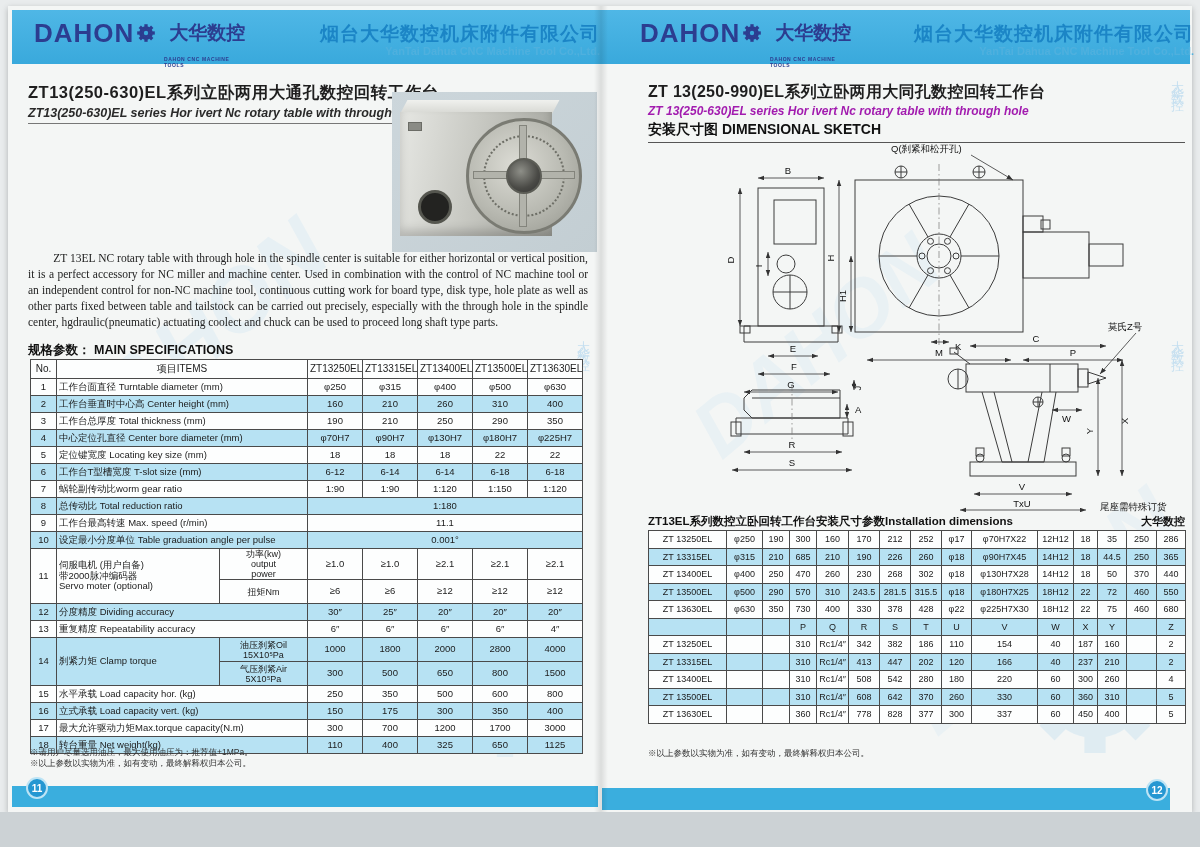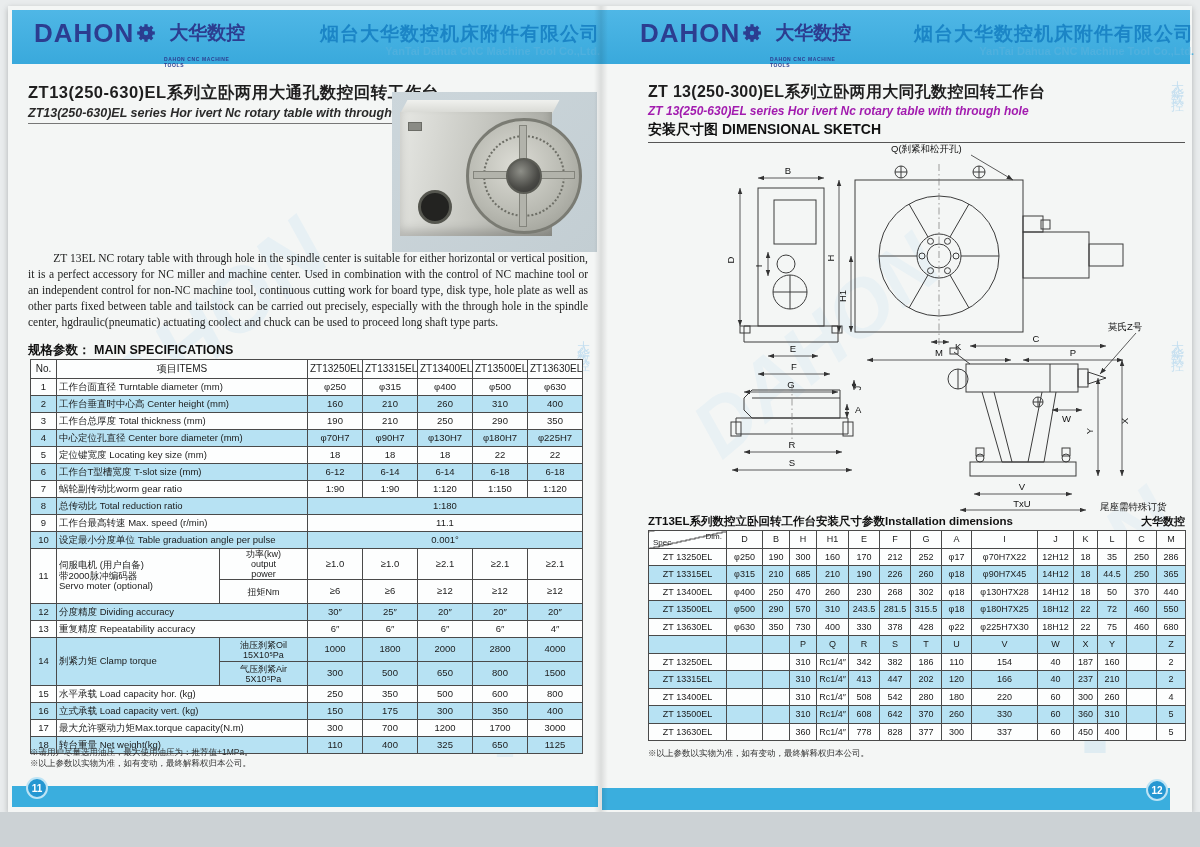--- a/index.html
+++ b/index.html
@@ -393,21 +393,21 @@
     <div>※请用户尽量选用油压，最大使用油压为：推荐值+1MPa。</div>
     <div>※以上参数以实物为准，如有变动，最终解释权归本公司。</div>
   </div>
 
   <div class="stripeL"></div>
   <div class="pgbadge" style="left:26px;top:777px;">
       <span>11</span>
     </div>
 
   <div class="rtitle">
-    <div class="t2-cn">ZT 13(250-300)EL系列立卧两用大同孔数控回转工作台</div>
+    <div class="t2-cn">ZT 13(250-990)EL系列立卧两用大同孔数控回转工作台</div>
     <div class="t2-en">ZT 13(250-630)EL series Hor ivert  Nc rotary table with through hole</div>
     <div class="t2-sub">
       <span>安装尺寸图</span>
       <span class="en">DIMENSIONAL SKETCH</span>
     </div>
   </div>
 
   <svg class="drawings" width="535" height="374" viewBox="0 0 535 374">
     <defs>
       <marker id="ah" markerWidth="9" markerHeight="8" refX="8" refY="3" orient="auto-start-reverse">
@@ -562,40 +562,20 @@
         <col style="width:30px">
         <col style="width:66px">
       <col style="width:36px">
         <col style="width:24px">
         <col style="width:29px">
         <col style="width:30px">
         <col style="width:29px">
     </colgroup>
     <tbody>
         <tr>
-          <td class="corner">
-            <span class="dimw">Dim.</span>
-            <span class="specw">Spec</span>
-          </td>
-          <td class="hd">D</td>
-          <td class="hd">B</td>
-          <td class="hd">H</td>
-          <td class="hd">H1</td>
-          <td class="hd">E</td>
-          <td class="hd">F</td>
-          <td class="hd">G</td>
-          <td class="hd">A</td>
-          <td class="hd">I</td>
-          <td class="hd">J</td>
-          <td class="hd">K</td>
-          <td class="hd">L</td>
-          <td class="hd">C</td>
-          <td class="hd">M</td>
-        </tr>
-        <tr>
           <td class="specn">ZT 13250EL</td>
           <td>φ250</td>
           <td>190</td>
           <td>300</td>
           <td>160</td>
           <td>170</td>
           <td>212</td>
           <td>252</td>
           <td>φ17</td>
           <td>φ70H7X22</td>

